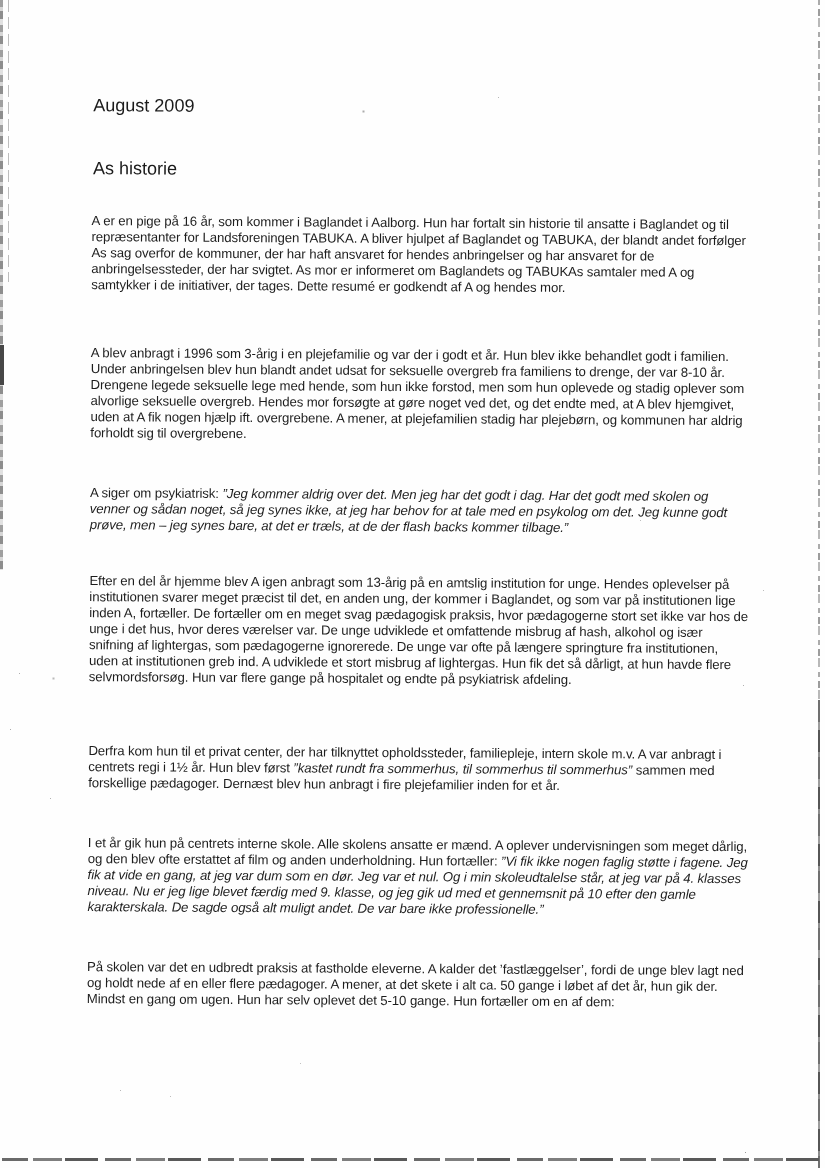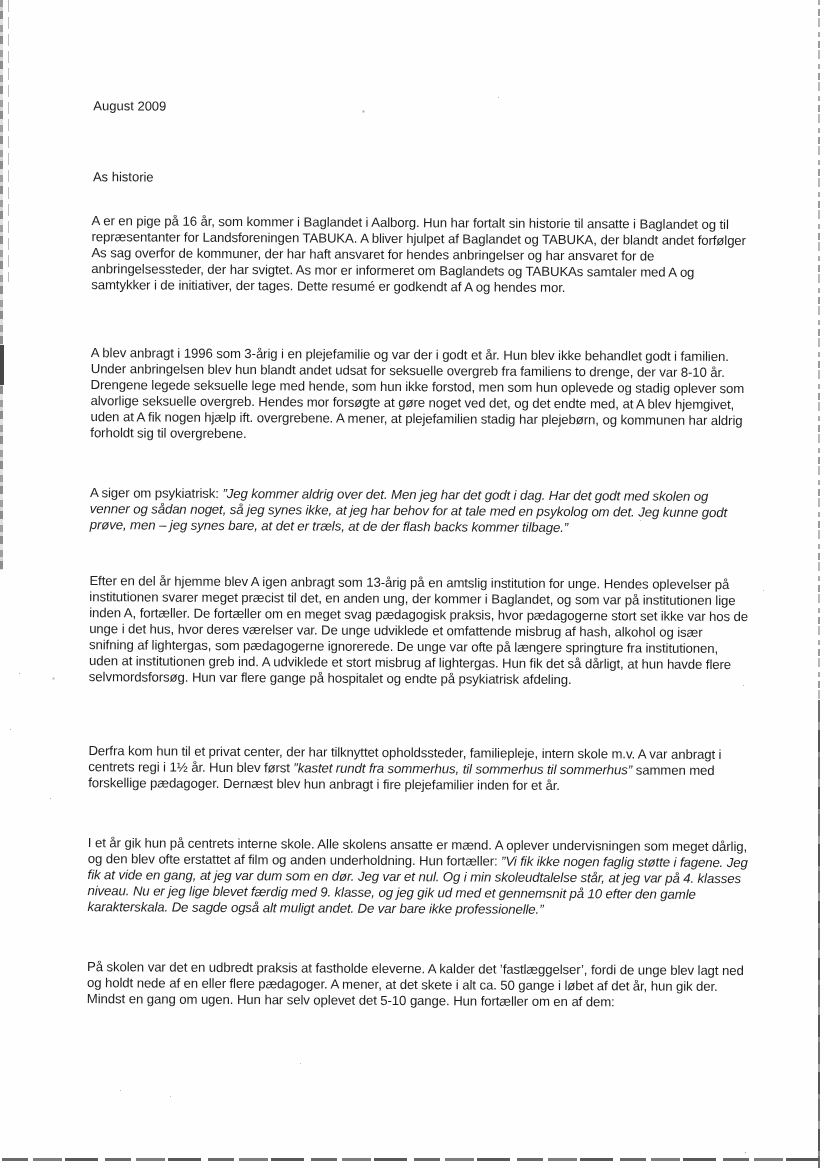--- a/index.html
+++ b/index.html
@@ -16,26 +16,26 @@
   }
   .content {
     position: absolute; inset: 0;
     transform: rotate(0.35deg);
     transform-origin: 400px 0;
     color: #1d1d1d;
   }
   .date, .title {
     position: absolute;
     left: 94px;
-    font-size: 13px;
+    font-size: 18px;
     line-height: 17px;
     color: #1b1b1b;
   }
   .date  { top: 99px; }
-  .title { top: 170px; }
+  .title { top: 162px; }
   .para {
     position: absolute;
     left: 93px;
     width: 660px;
     margin: 0;
     font-size: 13.2px;
     line-height: 16px;
     letter-spacing: -0.1px;
     color: #1d1d1d;
     text-align: left;

